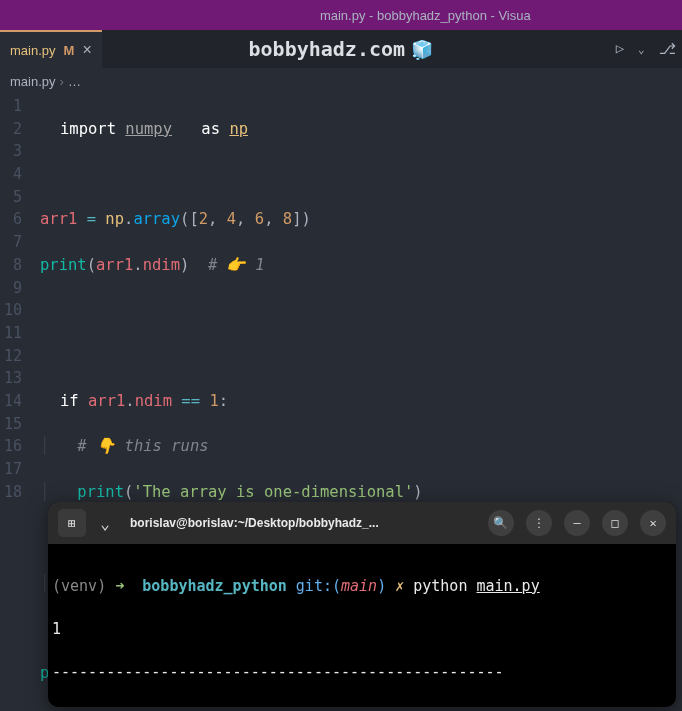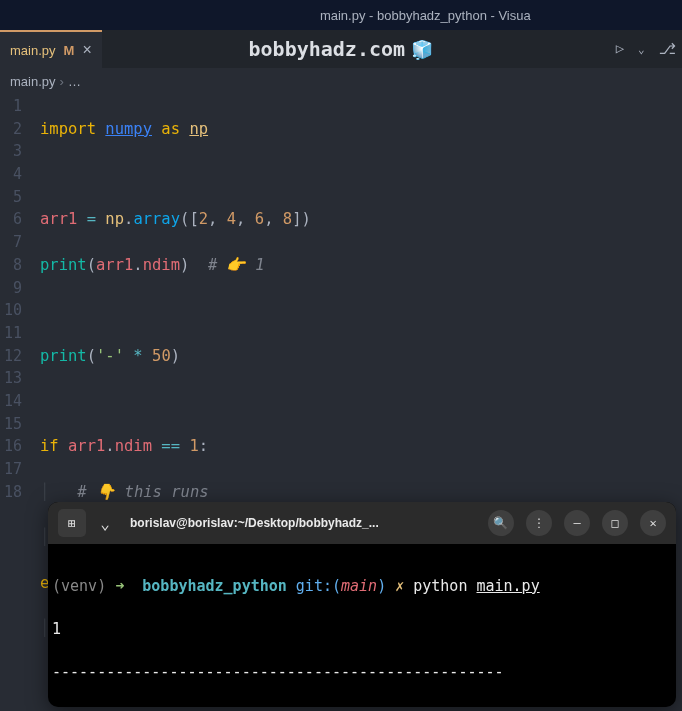--- a/index.html
+++ b/index.html
@@ -6,21 +6,21 @@
 body {
   width: 682px;
   height: 711px;
   background: #282c34;
   font-family: 'Consolas', 'Monaco', monospace;
   overflow: hidden;
   position: relative;
 }
 .title-bar {
   height: 30px;
-  background: #0f172a;
+  background: #701a75;
   color: #abb2bf;
   font-size: 13px;
   display: flex;
   align-items: center;
   justify-content: center;
   font-family: -apple-system, 'Segoe UI', sans-serif;
 }
 .title-text { position: absolute; left: 50%; transform: translateX(-10%); }
 .tab-bar {
   height: 38px;
@@ -93,22 +93,22 @@
   position: relative;
 }
 .gutter .line-num { height: 22.7px; }
 .code {
   font-size: 15.5px;
   line-height: 22.7px;
   padding-top: 1px;
   white-space: pre;
 }
 .code .row { height: 22.7px; }
-.kw { color: #eab308; }
-.mod { color: #3b82f6; text-decoration: underline; }
+.kw { color: #ffffff; margin-left: 20px; }
+.mod { color: #a3a3a3; text-decoration: underline; }
 .ali { color: #e5c07b; text-decoration: underline; }
 .ali2 { color: #e5c07b; }
 .var { color: #e06c75; }
 .op { color: #56b6c2; }
 .fn { color: #0ea5e9; }
 .pn { color: #abb2bf; }
 .num { color: #d19a66; }
 .str { color: #98c379; }
 .cm { color: #7f848e; font-style: italic; }
 .bi { color: #14b8a6; }
@@ -239,21 +239,20 @@
     <div class="line-num">16</div>
     <div class="line-num">17</div>
     <div class="line-num">18</div>
   </div>
   <div class="code">
 <div class="row"><span class="kw">import</span> <span class="mod">numpy</span> <span class="kw">as</span> <span class="ali">np</span></div>
 <div class="row"></div>
 <div class="row"><span class="var">arr1</span> <span class="op">=</span> <span class="ali2">np</span><span class="pn">.</span><span class="fn">array</span><span class="pn">([</span><span class="num">2</span><span class="pn">,</span> <span class="num">4</span><span class="pn">,</span> <span class="num">6</span><span class="pn">,</span> <span class="num">8</span><span class="pn">])</span></div>
 <div class="row"><span class="bi">print</span><span class="pn">(</span><span class="var">arr1</span><span class="pn">.</span><span class="var">ndim</span><span class="pn">)</span>  <span class="cm"># 👉️ 1</span></div>
 <div class="row"></div>
-<div class="row"><span class="bi">print</span><span class="pn">(</span><span class="str">'-'</span> <span class="op">*</span> <span class="num">50</span><span class="pn">)</span></div>
 <div class="row"></div>
 <div class="row"><span class="kw">if</span> <span class="var">arr1</span><span class="pn">.</span><span class="var">ndim</span> <span class="op">==</span> <span class="num">1</span><span class="pn">:</span></div>
 <div class="row"><span class="indent-guide">│   </span><span class="cm"># 👇️ this runs</span></div>
 <div class="row"><span class="indent-guide">│   </span><span class="bi">print</span><span class="pn">(</span><span class="str">'The array is one-dimensional'</span><span class="pn">)</span></div>
 <div class="row"><span class="kw">else</span><span class="pn">:</span></div>
 <div class="row"><span class="indent-guide">│   </span><span class="bi">print</span><span class="pn">(</span><span class="str">'The array is multidimensional'</span><span class="pn">)</span></div>
 <div class="row"></div>
 <div class="row"><span class="bi">print</span><span class="pn">(</span><span class="str">'-'</span> <span class="op">*</span> <span class="num">50</span><span class="pn">)</span></div>
 
 

